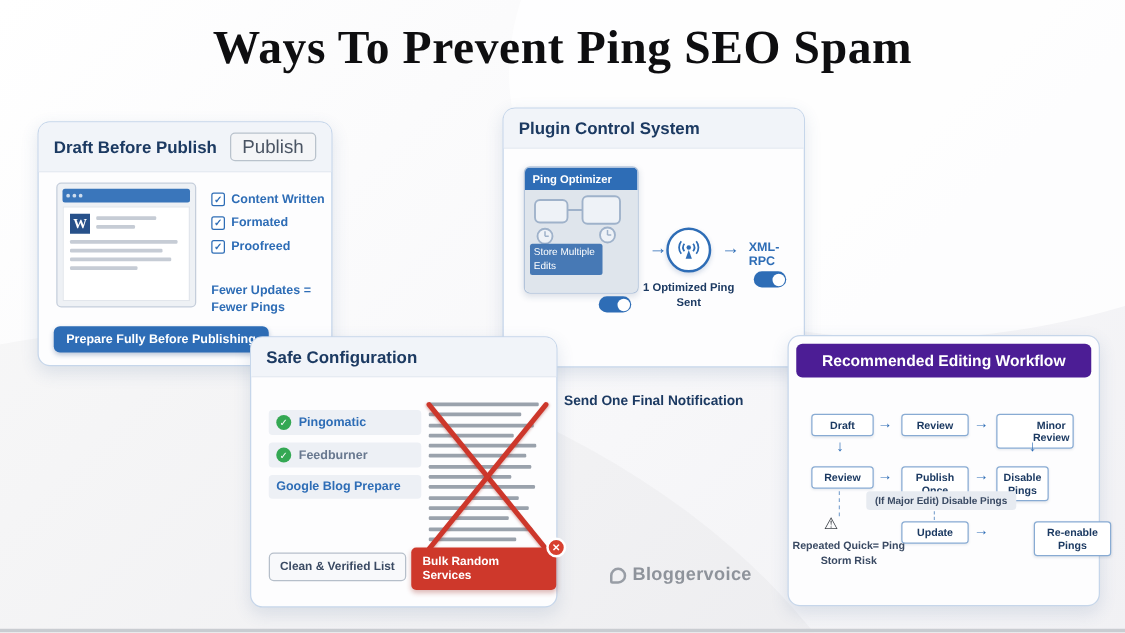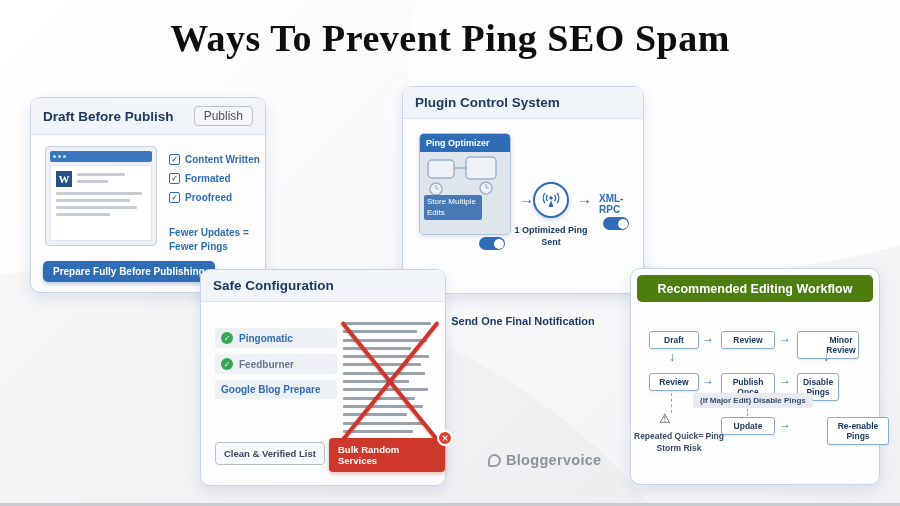--- a/index.html
+++ b/index.html
@@ -27,21 +27,21 @@
   .card-header {
     display:flex; justify-content:space-between; align-items:center;
     background:#f1f4f9; border-bottom:1px solid #dde4ee;
     border-radius:8px 8px 0 0; padding:8px 12px;
   }
   .card-title { font-size:13.5px; font-weight:bold; color:#1c3a62; }
 
   
   .card-draft { left:30px; top:97px; width:236px; height:196px; z-index:2; }
   .publish-btn {
-    font-size:12px; color:#4a5463; background:#f4f5f7;
+    font-size:15px; color:#4a5463; background:#f4f5f7;
     border:1px solid #b9c2cc; border-radius:4px; padding:2px 9px;text-align:center;
   }
   .doc { position:absolute; left:14px; top:48px; width:112px; height:100px;
     background:#eef1f5; border:1px solid #c5cedb; border-radius:4px; padding:4px; }
   .doc-top { height:11px; background:#3a76bb; border-radius:2px; margin-bottom:3px;
     display:flex; align-items:center; gap:2px; padding-left:3px; }
   .doc-dot { width:3px; height:3px; border-radius:50%; background:rgba(255,255,255,0.75); }
   .doc-page { background:#fff; border:1px solid #e2e6ec; height:76px; padding:5px; }
   .doc-head { display:flex; gap:5px; margin-bottom:5px; }
   .w-box { width:16px; height:16px; background:#27518a; color:#fff;
@@ -108,21 +108,21 @@
   .bulk-btn { position:absolute; left:128px; top:168px; background:#ce382b; color:#fff;
     font-size:9.5px; font-weight:bold; padding:6px 9px; border-radius:4px;
     box-shadow:0 2px 4px rgba(150,30,20,0.3); }
   .bulk-badge { position:absolute; top:-8px; right:-8px; width:16px; height:16px;
     background:#d8402f; border:2px solid #fff; border-radius:50%; color:#fff;
     font-size:8px; display:flex; align-items:center; justify-content:center; }
 
   
   .card-flow { left:630px; top:268px; width:250px; height:217px; z-index:2; }
   .flow-header { position:absolute; left:6px; right:6px; top:6px; height:27px;
-    background:#4d7c0f; border-radius:5px; color:#fff; font-weight:bold; font-size:12.5px;
+    background:#4c1d95; border-radius:5px; color:#fff; font-weight:bold; font-size:12.5px;
     display:flex; align-items:center; justify-content:center; }
   .fbox { position:absolute; border:1px solid #88abd3; background:#fff; border-radius:3px;
     font-size:8.5px; color:#1c3a62; font-weight:bold; text-align:center;
     padding:3px 0; box-shadow:0 1px 2px rgba(30,60,100,0.1); }
   .f-draft   { left:18px;  top:62px;  width:50px; }
   .f-review1 { left:90px;  top:62px;  width:54px; }
   .f-minor   { left:166px; top:62px;  width:62px;padding-left:26px; }
   .f-review2 { left:18px;  top:104px; width:50px; }
   .f-publish { left:90px;  top:104px; width:54px; }
   .f-disable { left:166px; top:104px; width:42px; }

